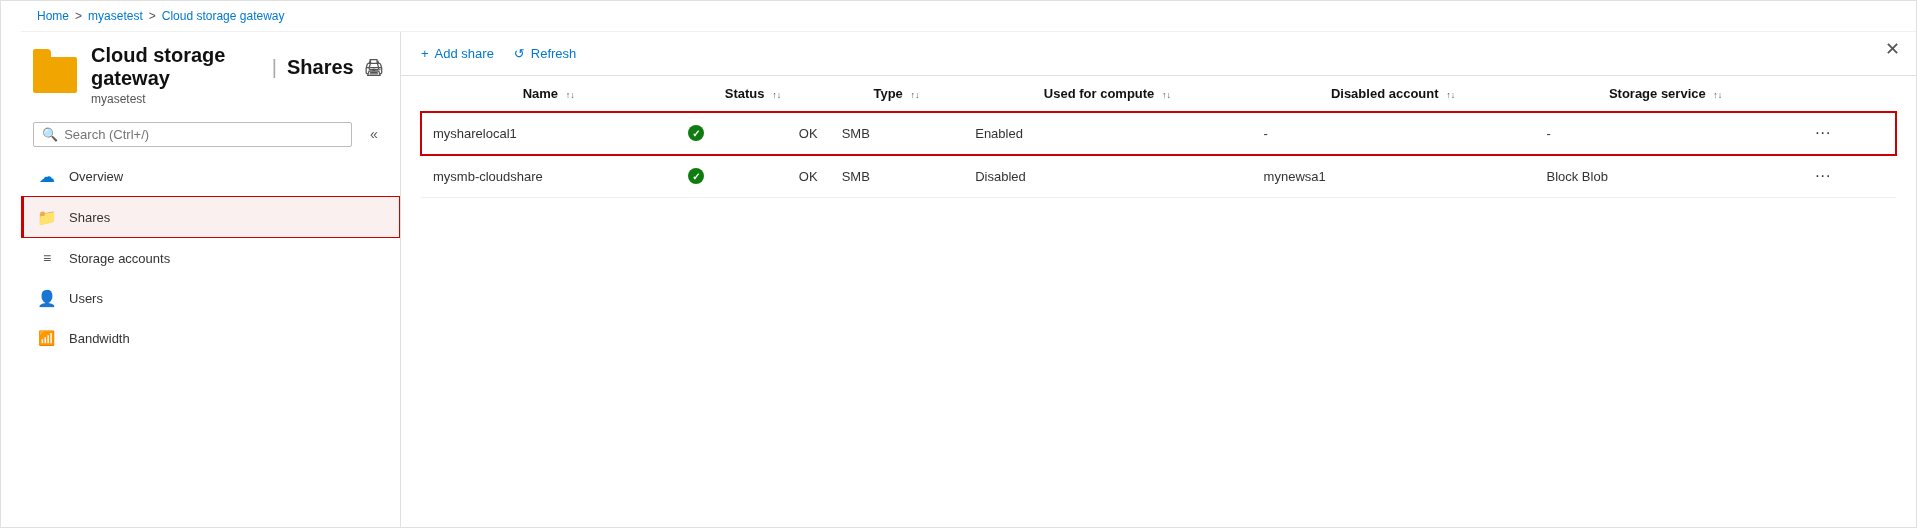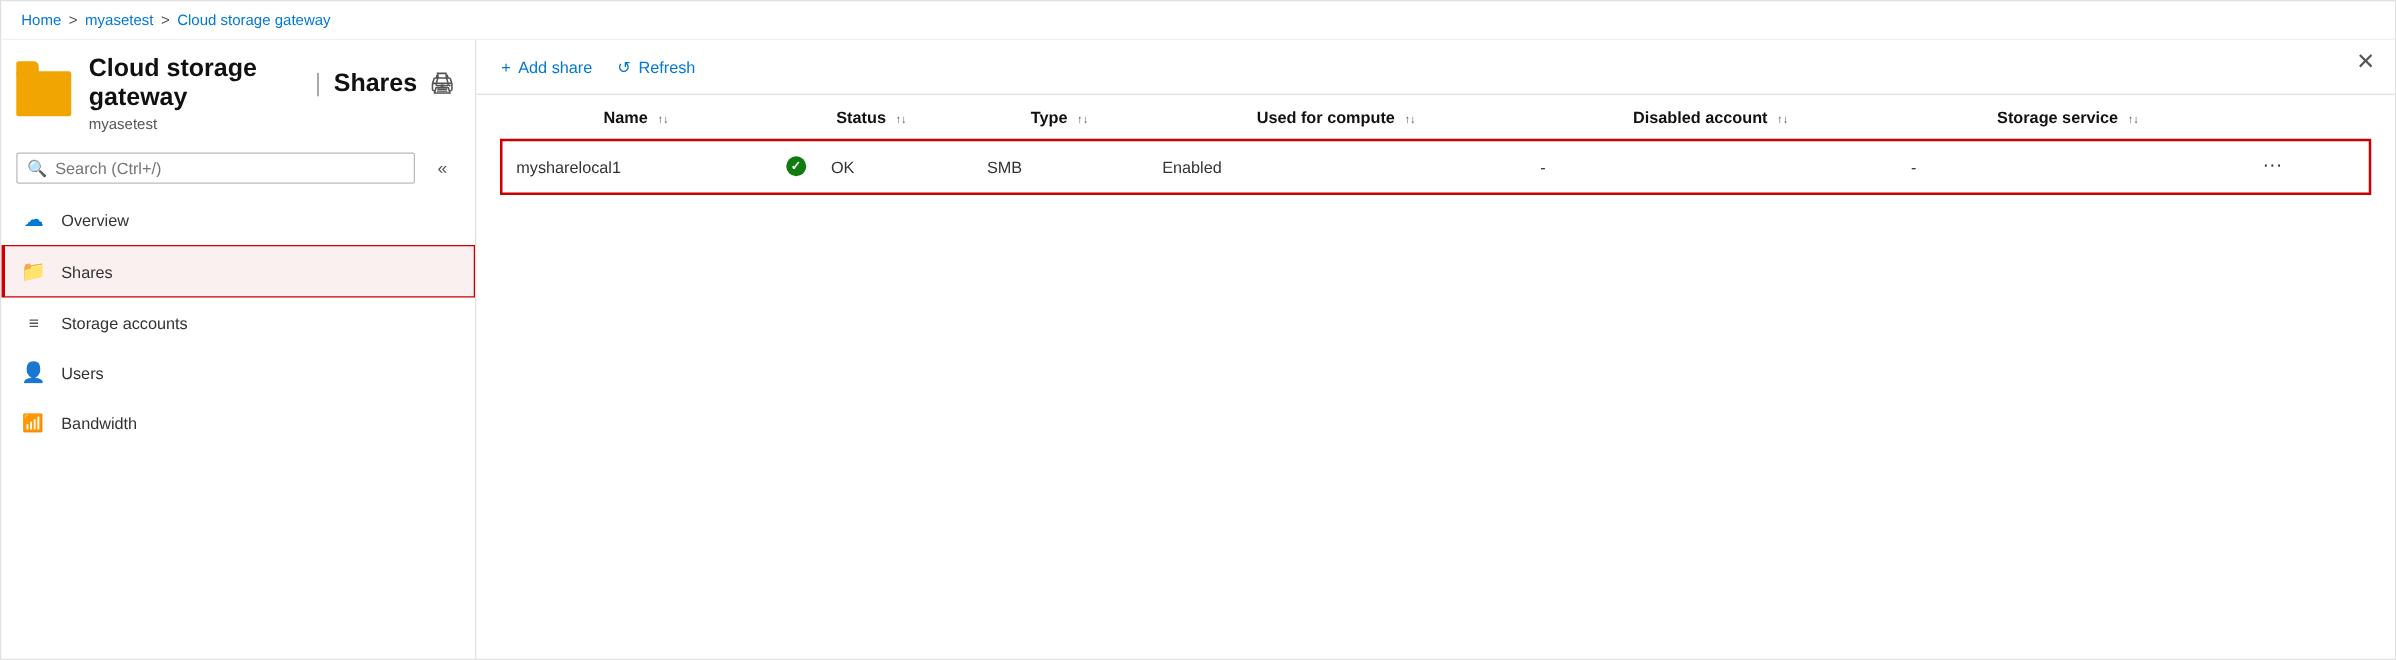--- a/index.html
+++ b/index.html
@@ -9,20 +9,21 @@
       background: #fff;
       color: #333;
     }
     .container {
       width: 1917px;
       height: 528px;
       display: flex;
       flex-direction: column;
       border: 1px solid #e0e0e0;
       overflow: hidden;
+      padding-left: 20px;
     }
     
     .breadcrumb {
       display: flex;
       align-items: center;
       padding: 8px 16px;
       font-size: 12px;
       color: #0078d4;
       gap: 6px;
       border-bottom: 1px solid #f0f0f0;
@@ -195,20 +196,21 @@
       padding: 10px 12px;
       font-size: 13px;
       border-bottom: 1px solid #f0f0f0;
       white-space: nowrap;
     }
 
     .status-ok {
       display: flex;
       align-items: center;
       gap: 20px;
+      justify-content: space-between;
     }
     .ok-circle {
       width: 16px;
       height: 16px;
       border-radius: 50%;
       background: #107c10;
       display: flex;
       align-items: center;
       justify-content: center;
     }
@@ -360,18 +362,32 @@
                     <div class="ok-circle"></div>
                     <span>OK</span>
                   </div>
                 </td>
                 <td>SMB</td>
                 <td>Enabled</td>
                 <td>-</td>
                 <td>-</td>
                 <td><button class="more-btn">···</button></td>
               </tr>
+              <tr>
+                <td>mysmb-cloudshare</td>
+                <td>
+                  <div class="status-ok">
+                    <div class="ok-circle"></div>
+                    <span>OK</span>
+                  </div>
+                </td>
+                <td>SMB</td>
+                <td>Disabled</td>
+                <td>mynewsa1</td>
+                <td>Block Blob</td>
+                <td><button class="more-btn">···</button></td>
+              </tr>
             </tbody>
         </table>
       </div>
     </div>
   </div>
 </div>
 
 </body></html>

